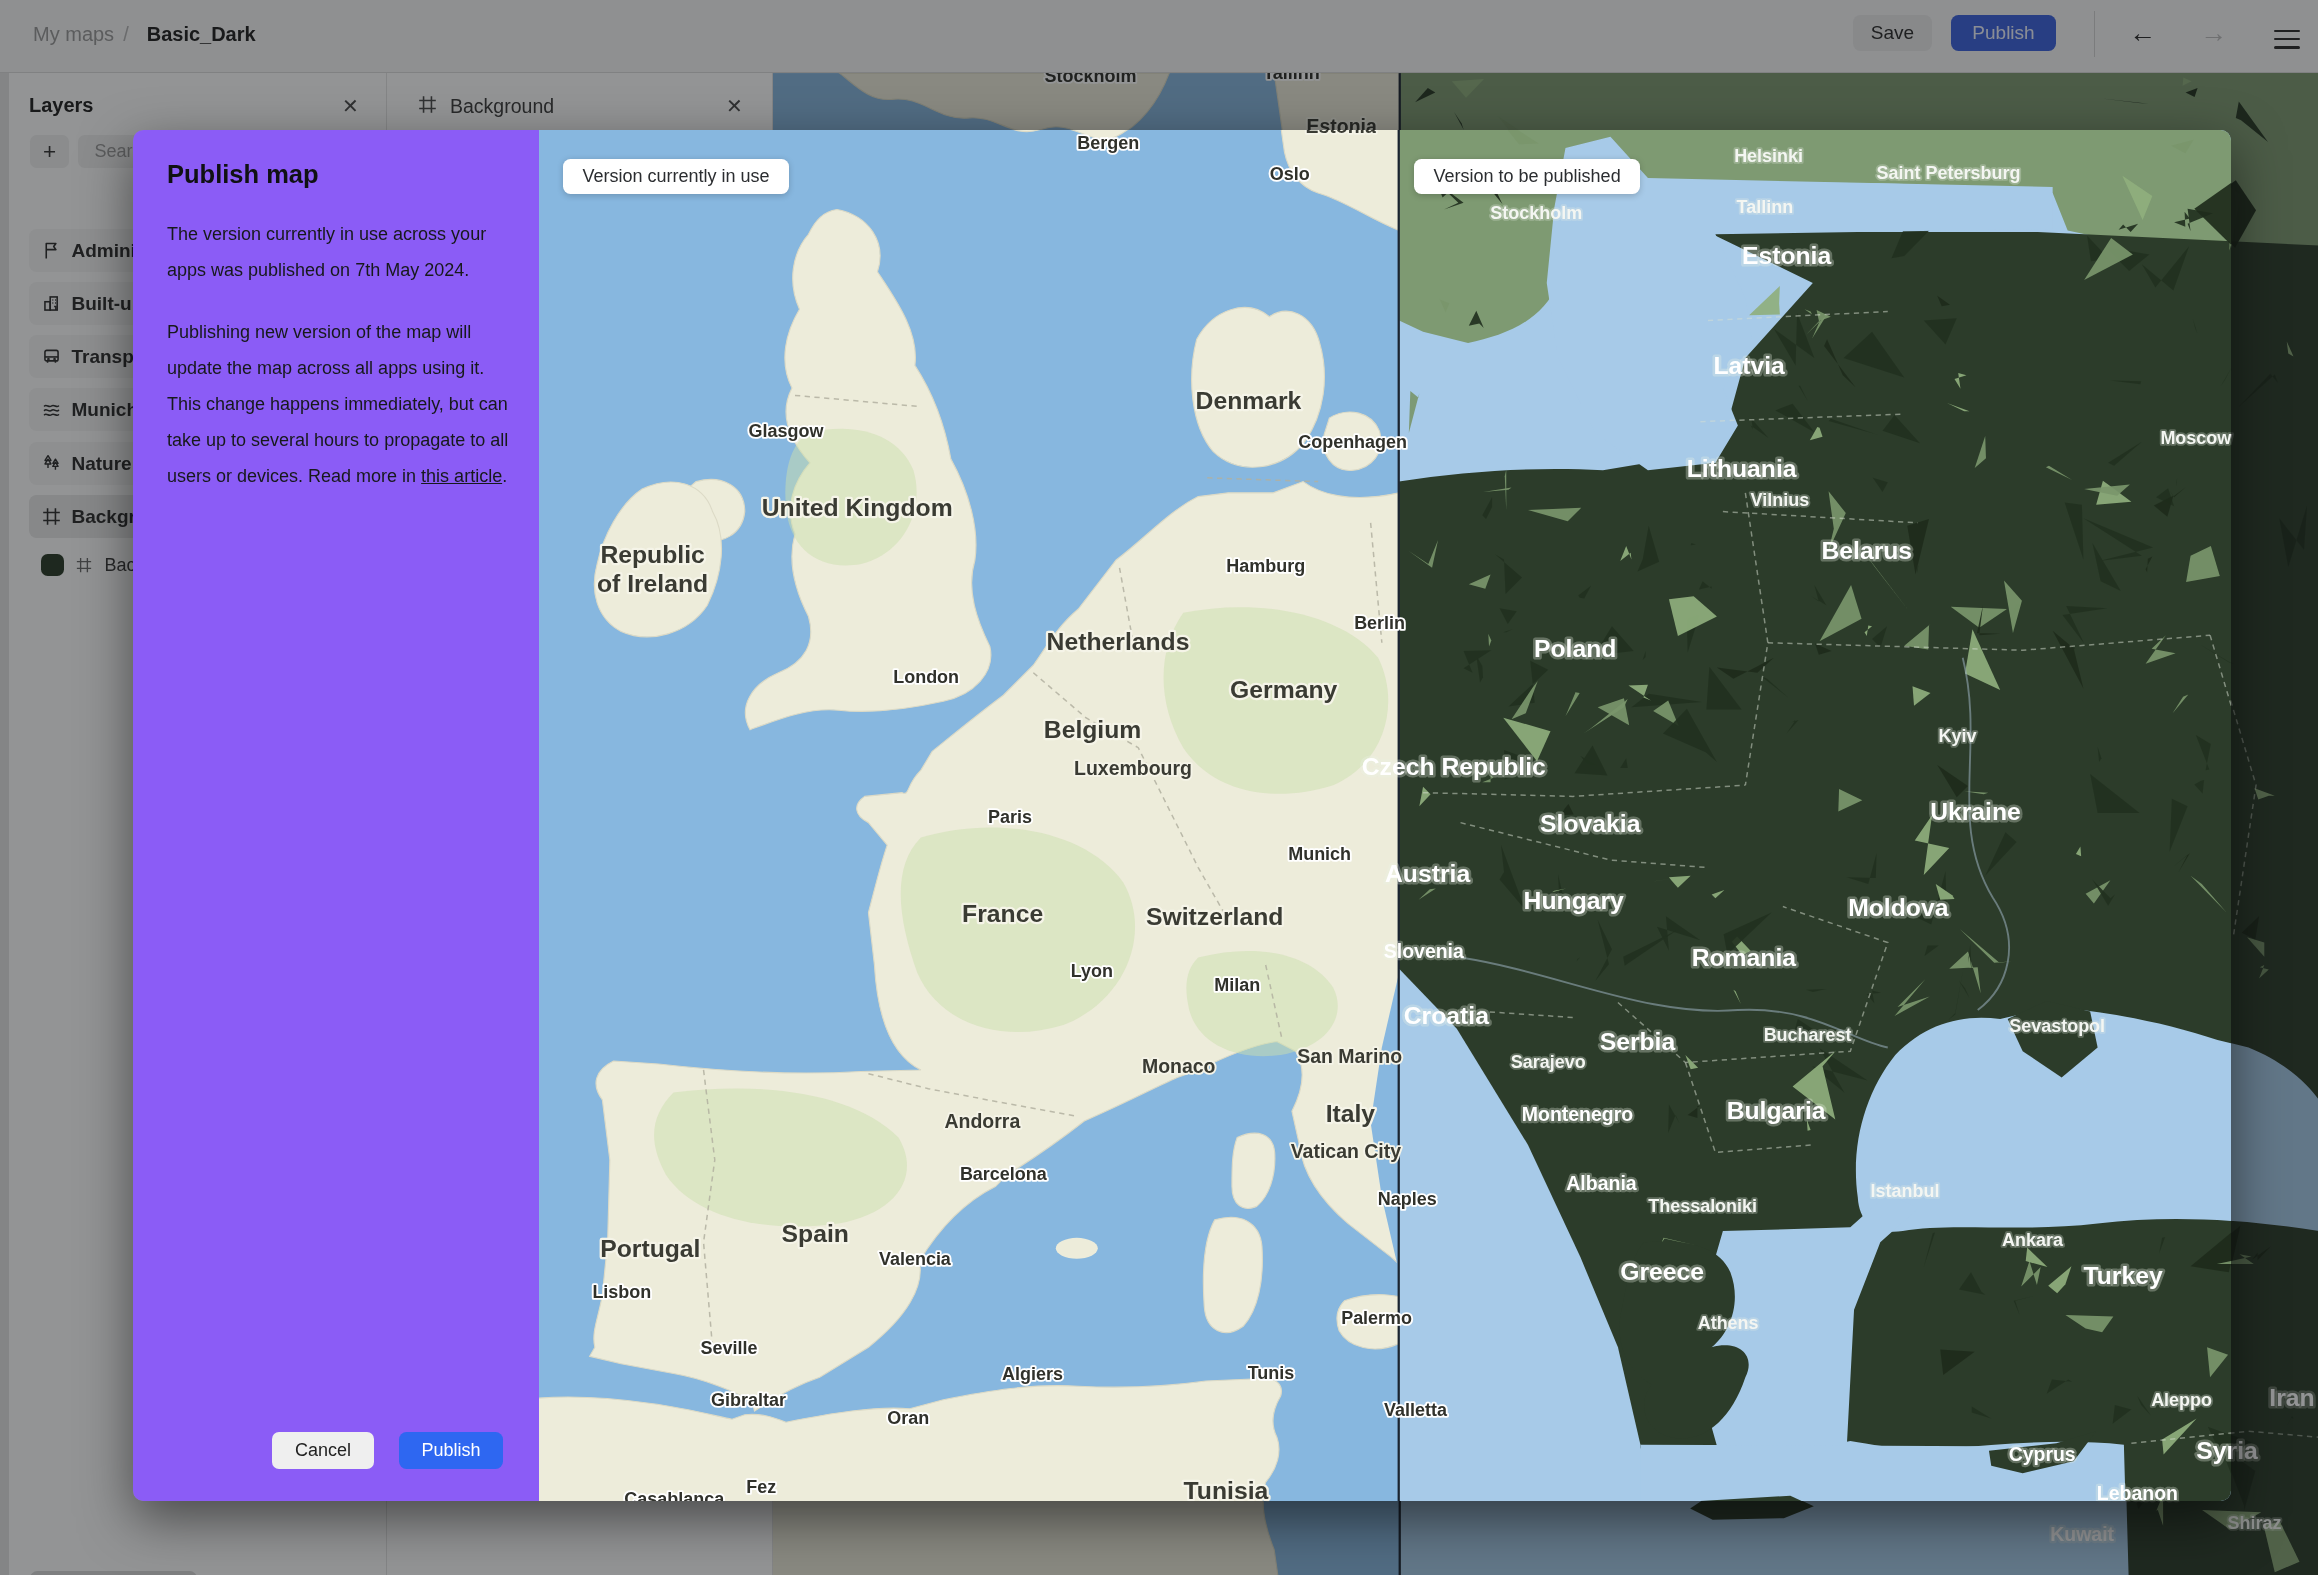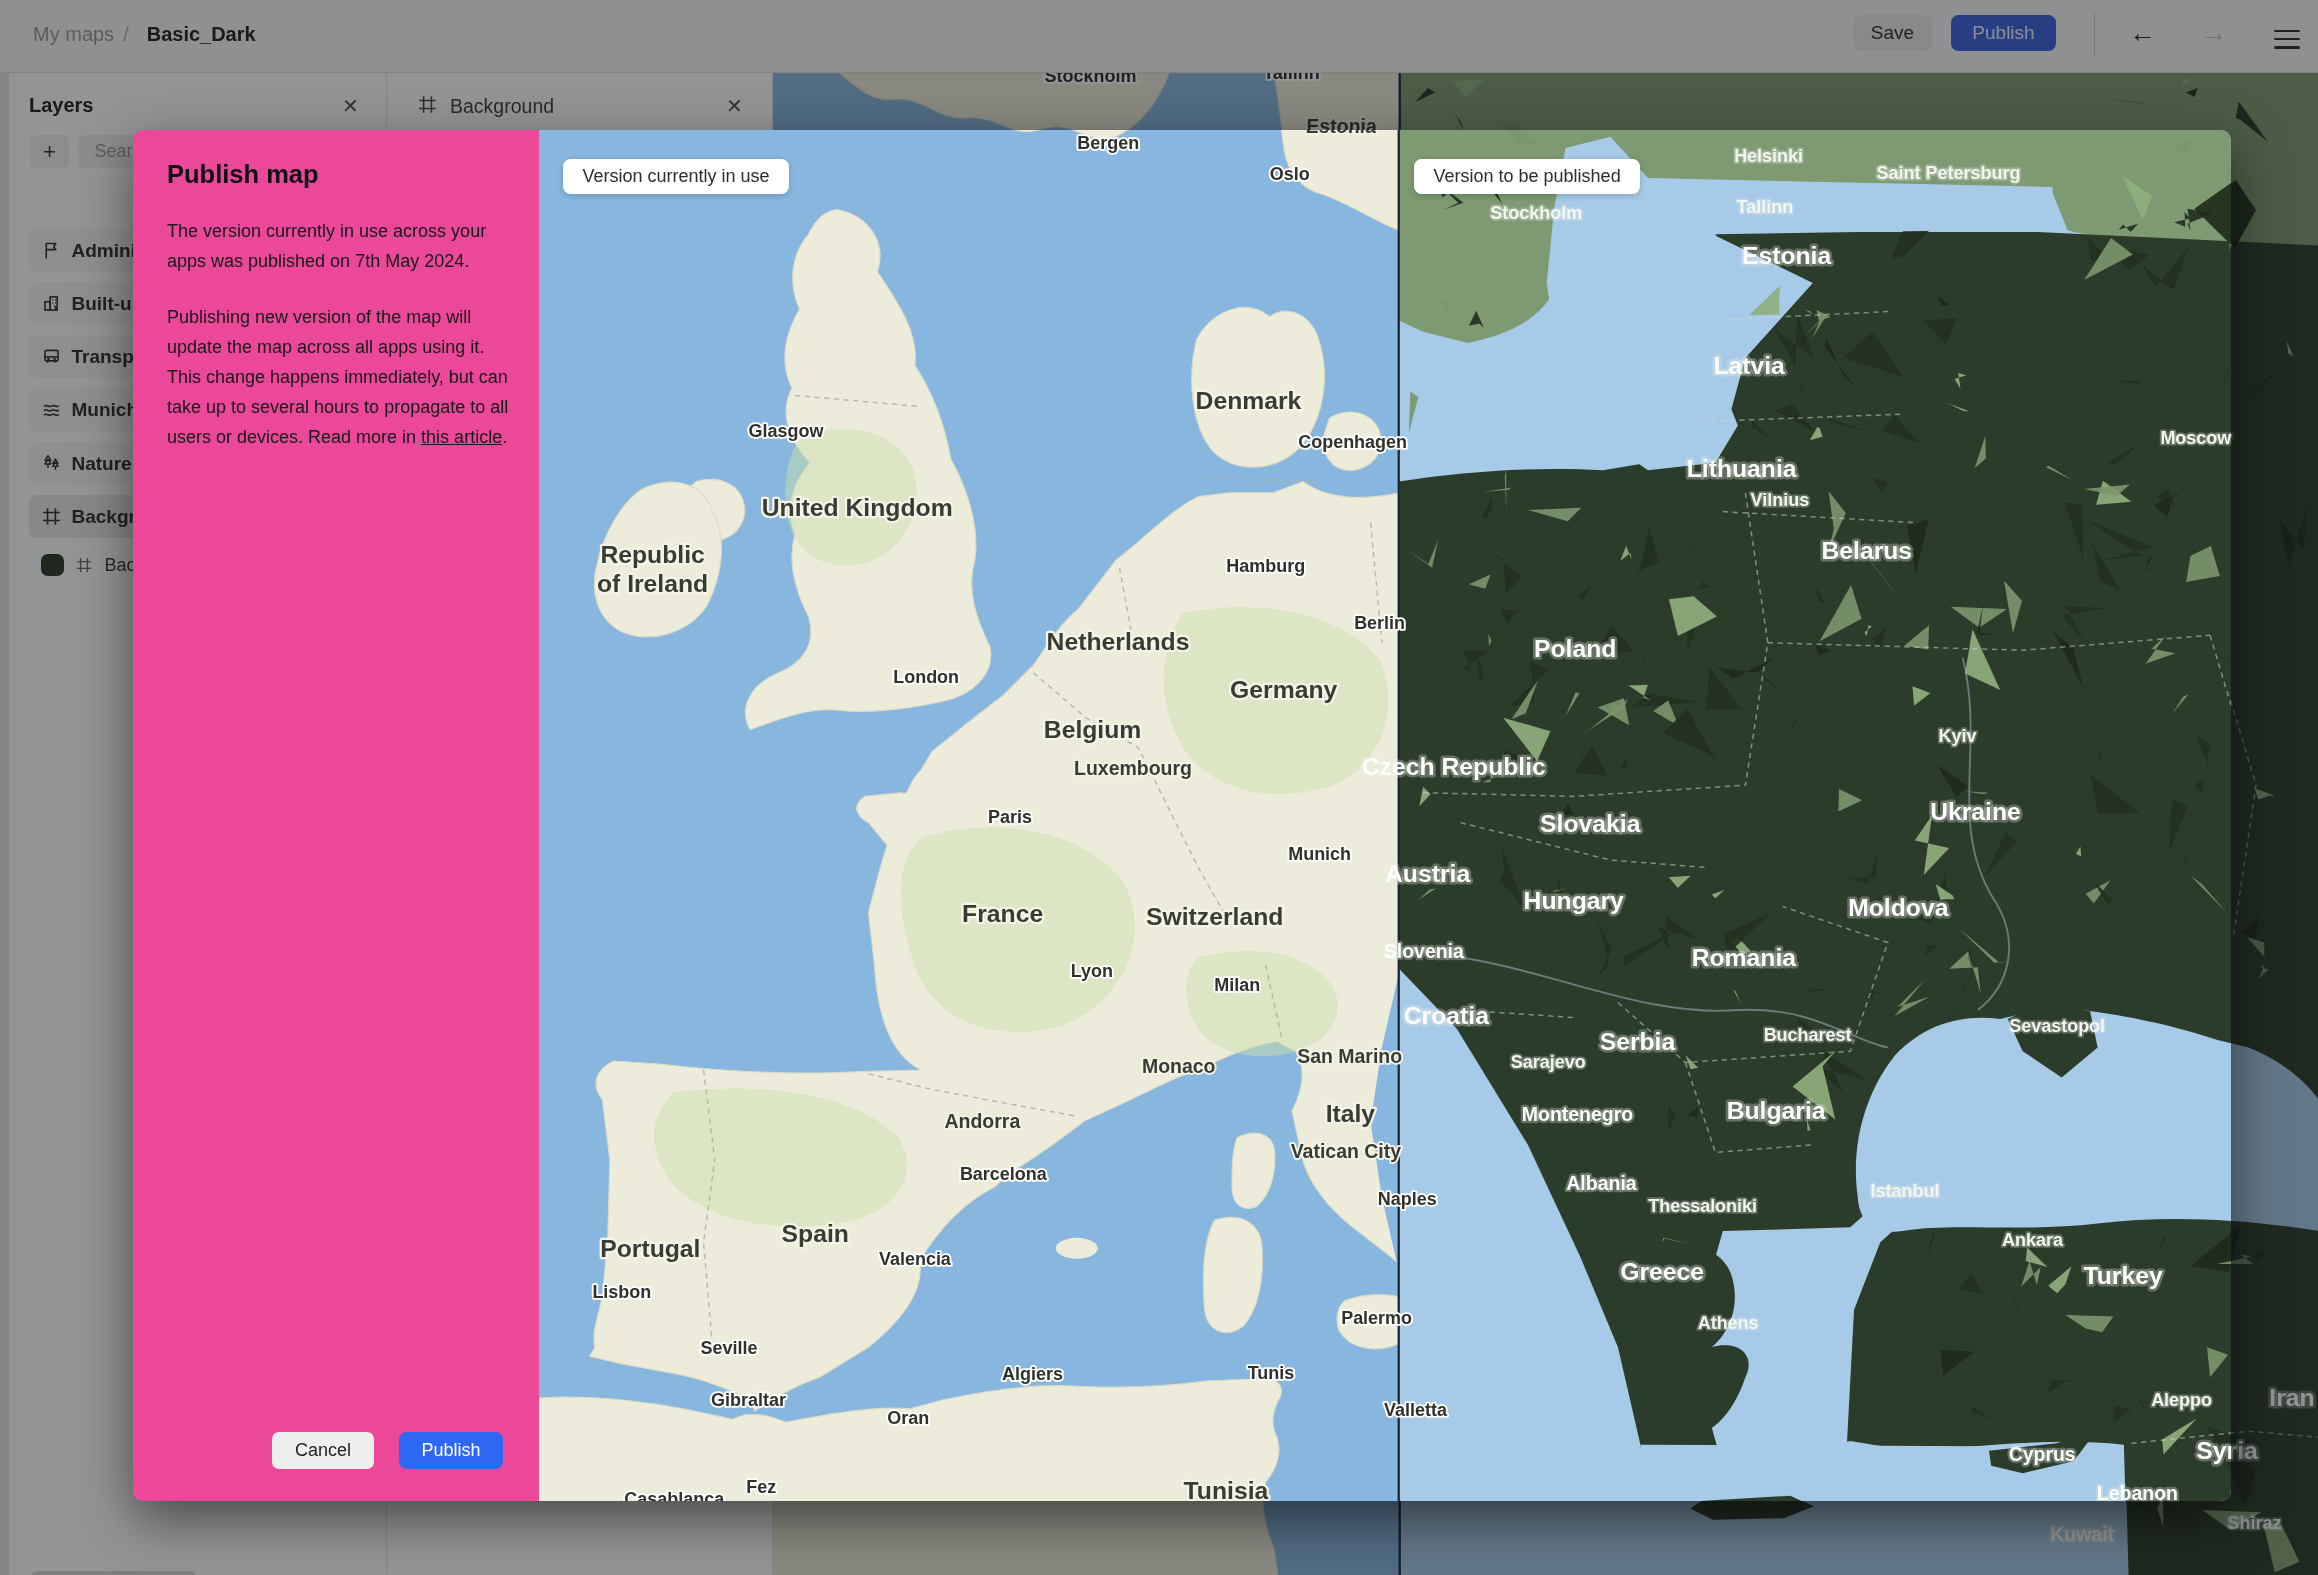--- a/index.html
+++ b/index.html
@@ -61,24 +61,24 @@
   
   .map-base { position:absolute; left:0; top:73px; width:2319px; height:1503px; z-index:0; }
   .map-base svg, .cmp-map svg { display:block; }
 
   
   .dim { position:absolute; inset:0; background:rgba(16,18,20,0.45); z-index:2; }
 
   
   .modal { position:absolute; left:133px; top:130px; width:2098px; height:1371px; z-index:3;
            border-radius:10.5px; overflow:hidden; box-shadow:0 18px 52px rgba(0,0,0,0.5); }
-  .dialog { position:absolute; left:0; top:0; width:418px; height:1371px; background:#ec4899;
+  .dialog { position:absolute; left:0; top:0; width:418px; height:1371px; background:#8b5cf6;
             padding:30px 31.5px 0 34px; }
   .dlg-title { font-size:25.5px; font-weight:700; color:#101113; margin-bottom:27px; }
-  .dlg-p { font-size:18px; line-height:30px; color:#17191b; width:343px; margin-bottom:25.5px; }
+  .dlg-p { font-size:18px; line-height:36px; color:#17191b; width:343px; margin-bottom:25.5px; }
   .dlg-link { text-decoration:underline; color:#17191b; cursor:pointer; }
   .dlg-btn { position:absolute; top:1302px; height:37px; border-radius:7.5px; font-size:18px;
              display:flex; align-items:center; justify-content:center; cursor:pointer; }
   .dlg-cancel { left:139px; width:102px; background:#efefef; color:#222;border-radius:7px; }
   .dlg-pub { left:266px; width:104px; background:#2E67F1; color:#fff; }
 
   .cmp { position:absolute; left:406px; top:0; right:0; bottom:0; overflow:hidden; }
   .cmp-map { position:absolute; left:-540px; top:-57px; width:2319px; height:1503px; }
   .badge { position:absolute; top:29px; height:35px; background:#fff; border-radius:7.5px;
            display:flex; align-items:center; padding:0 19.5px; font-size:18px; color:#2b2d30;

